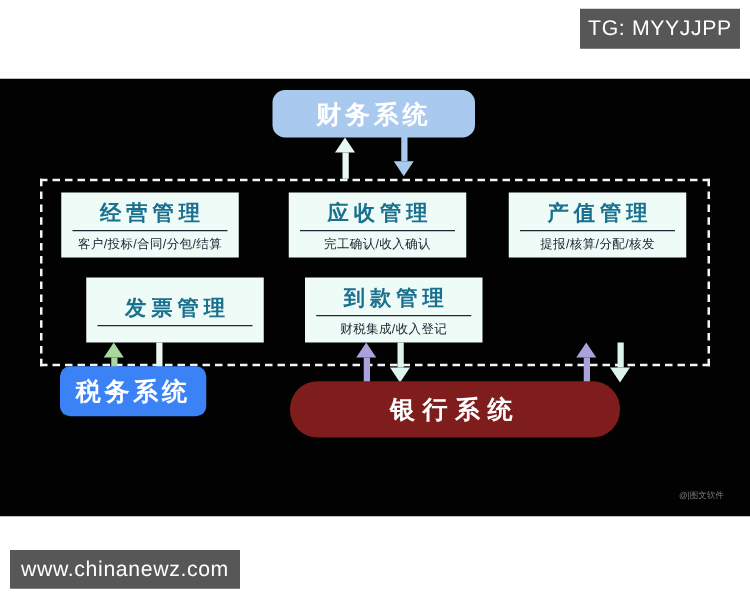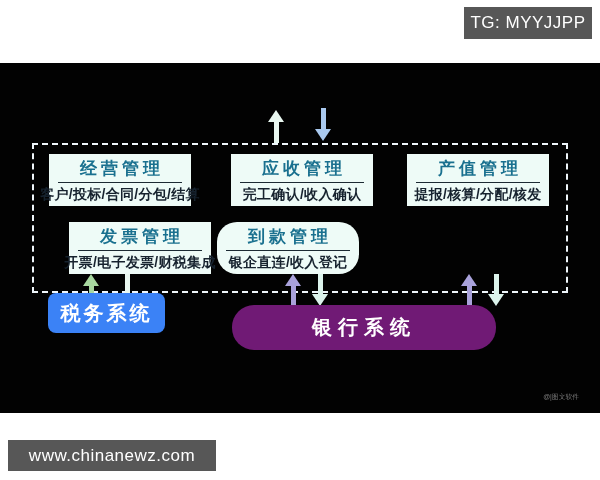--- a/index.html
+++ b/index.html
@@ -1,57 +1,58 @@
 <!DOCTYPE html>
 <html><head>
 <meta charset="utf-8">
 <style>
   * { margin:0; padding:0; box-sizing:border-box; }
   body { width:600px; height:480px; background:#ffffff; font-family:"Liberation Sans","DejaVu Sans",sans-serif; position:relative; overflow:hidden; }
   .stage { position:absolute; left:0; top:0; width:600px; height:480px; }
 
   .badge { position:absolute; background:#575757; color:#ffffff; display:flex; align-items:center; justify-content:center; font-size:17px; letter-spacing:0.5px; }
   .tg-badge { left:464px; top:7px; width:128px; height:32px; }
-  .site-badge { left:8px; top:440px; width:208px; height:31px; }
+  .site-badge { left:8px; top:440px; width:184px; height:31px; }
 
   .canvas { position:absolute; left:0; top:63px; width:600px; height:350px; background:#020202; }
 
   .sysbox { position:absolute; display:flex; align-items:center; justify-content:center; color:#ffffff; font-weight:bold; font-size:20px; letter-spacing:3px; }
   .finance { left:218px; top:9px; width:162px; height:38px; background:#a9c9ef; border-radius:10px; }
   .tax     { left:48px;  top:230px; width:117px; height:40px; background:#3b82f6; border-radius:8px; }
-  .bank    { left:232px; top:242px; width:264px; height:45px; background:#701a75; border-radius:22px; letter-spacing:6px; }
+  .bank    { left:232px; top:242px; width:264px; height:45px; background:#7f1d1d; border-radius:22px; letter-spacing:6px; }
 
   .dashed-frame { position:absolute; left:32px; top:80px; width:536px; height:150px; border:2px dashed #eef5fa; }
 
   .module { position:absolute; width:142px; height:52px; background:#eefbf7; display:flex; flex-direction:column; align-items:center; justify-content:center; }
   .module .title { font-size:17px; font-weight:bold; color:#19708f; letter-spacing:4px; padding:0 2px 2px 6px; border-bottom:1.5px solid #1c2a33; width:88%; text-align:center; }
-  .module .sub { font-size:14px; font-weight:bold; color:#16222e; margin-top:3px; white-space:nowrap; letter-spacing:0.3px; }
+  .module .sub { font-size:10px; font-weight:normal; color:#16222e; margin-top:3px; white-space:nowrap; letter-spacing:0.3px; }
   .m1 { left:49px;  top:91px; }
   .m2 { left:231px; top:91px; }
   .m3 { left:407px; top:91px; }
   .m4 { left:49px;  top:159px;margin-left:20px; }
-  .m5 { left:217px; top:159px;border-radius:20px; }
+  .m5 { left:244px; top:159px; }
   .m6 { left:407px; top:159px; }
 
   .arrow { position:absolute; width:16px; display:flex; flex-direction:column; align-items:center; }
   .arrow .stem { width:5px; flex:1; background:currentColor; }
   .arrow .head-up   { width:0; height:0; border-left:8px solid transparent; border-right:8px solid transparent; border-bottom:12px solid currentColor; }
   .arrow .head-down { width:0; height:0; border-left:8px solid transparent; border-right:8px solid transparent; border-top:12px solid currentColor; }
 
   .watermark { position:absolute; left:540px; top:328px; font-size:8px; color:#7d7d7d; transform:scale(0.85); }
 </style>
 </head>
 <body>
 
 <div class="stage">
 
   <div class="badge tg-badge">TG: MYYJJPP</div>
 
   <div class="canvas">
 
+    <div class="sysbox finance">财务系统</div>
 
     <div class="arrow" style="left:268px; top:47px; height:33px; color:#e9f7f0">
         <div class="head-up"></div>
         <div class="stem"></div>
       </div>
     <div class="arrow" style="left:315px; top:45px; height:33px; color:#a9c9ef">
         <div class="stem"></div>
         <div class="head-down"></div>
       </div>
 
@@ -64,25 +65,24 @@
     <div class="module m2">
       <div class="title">应收管理</div>
       <div class="sub">完工确认/收入确认</div>
     </div>
     <div class="module m3">
       <div class="title">产值管理</div>
       <div class="sub">提报/核算/分配/核发</div>
     </div>
     <div class="module m4">
       <div class="title">发票管理</div>
-      <div class="sub">开票/电子发票/财税集成</div>
     </div>
     <div class="module m5">
       <div class="title">到款管理</div>
-      <div class="sub">银企直连/收入登记</div>
+      <div class="sub">财税集成/收入登记</div>
     </div>
 
     <div class="arrow" style="left:83px;  top:211px; height:32px; color:#a8d8a0">
         <div class="head-up"></div>
         <div class="stem"></div>
       </div>
     <div class="arrow" style="left:119px; top:211px; height:32px; color:#e9f7f0">
         <div class="stem"></div>
         <div class="head-down"></div>
       </div>

